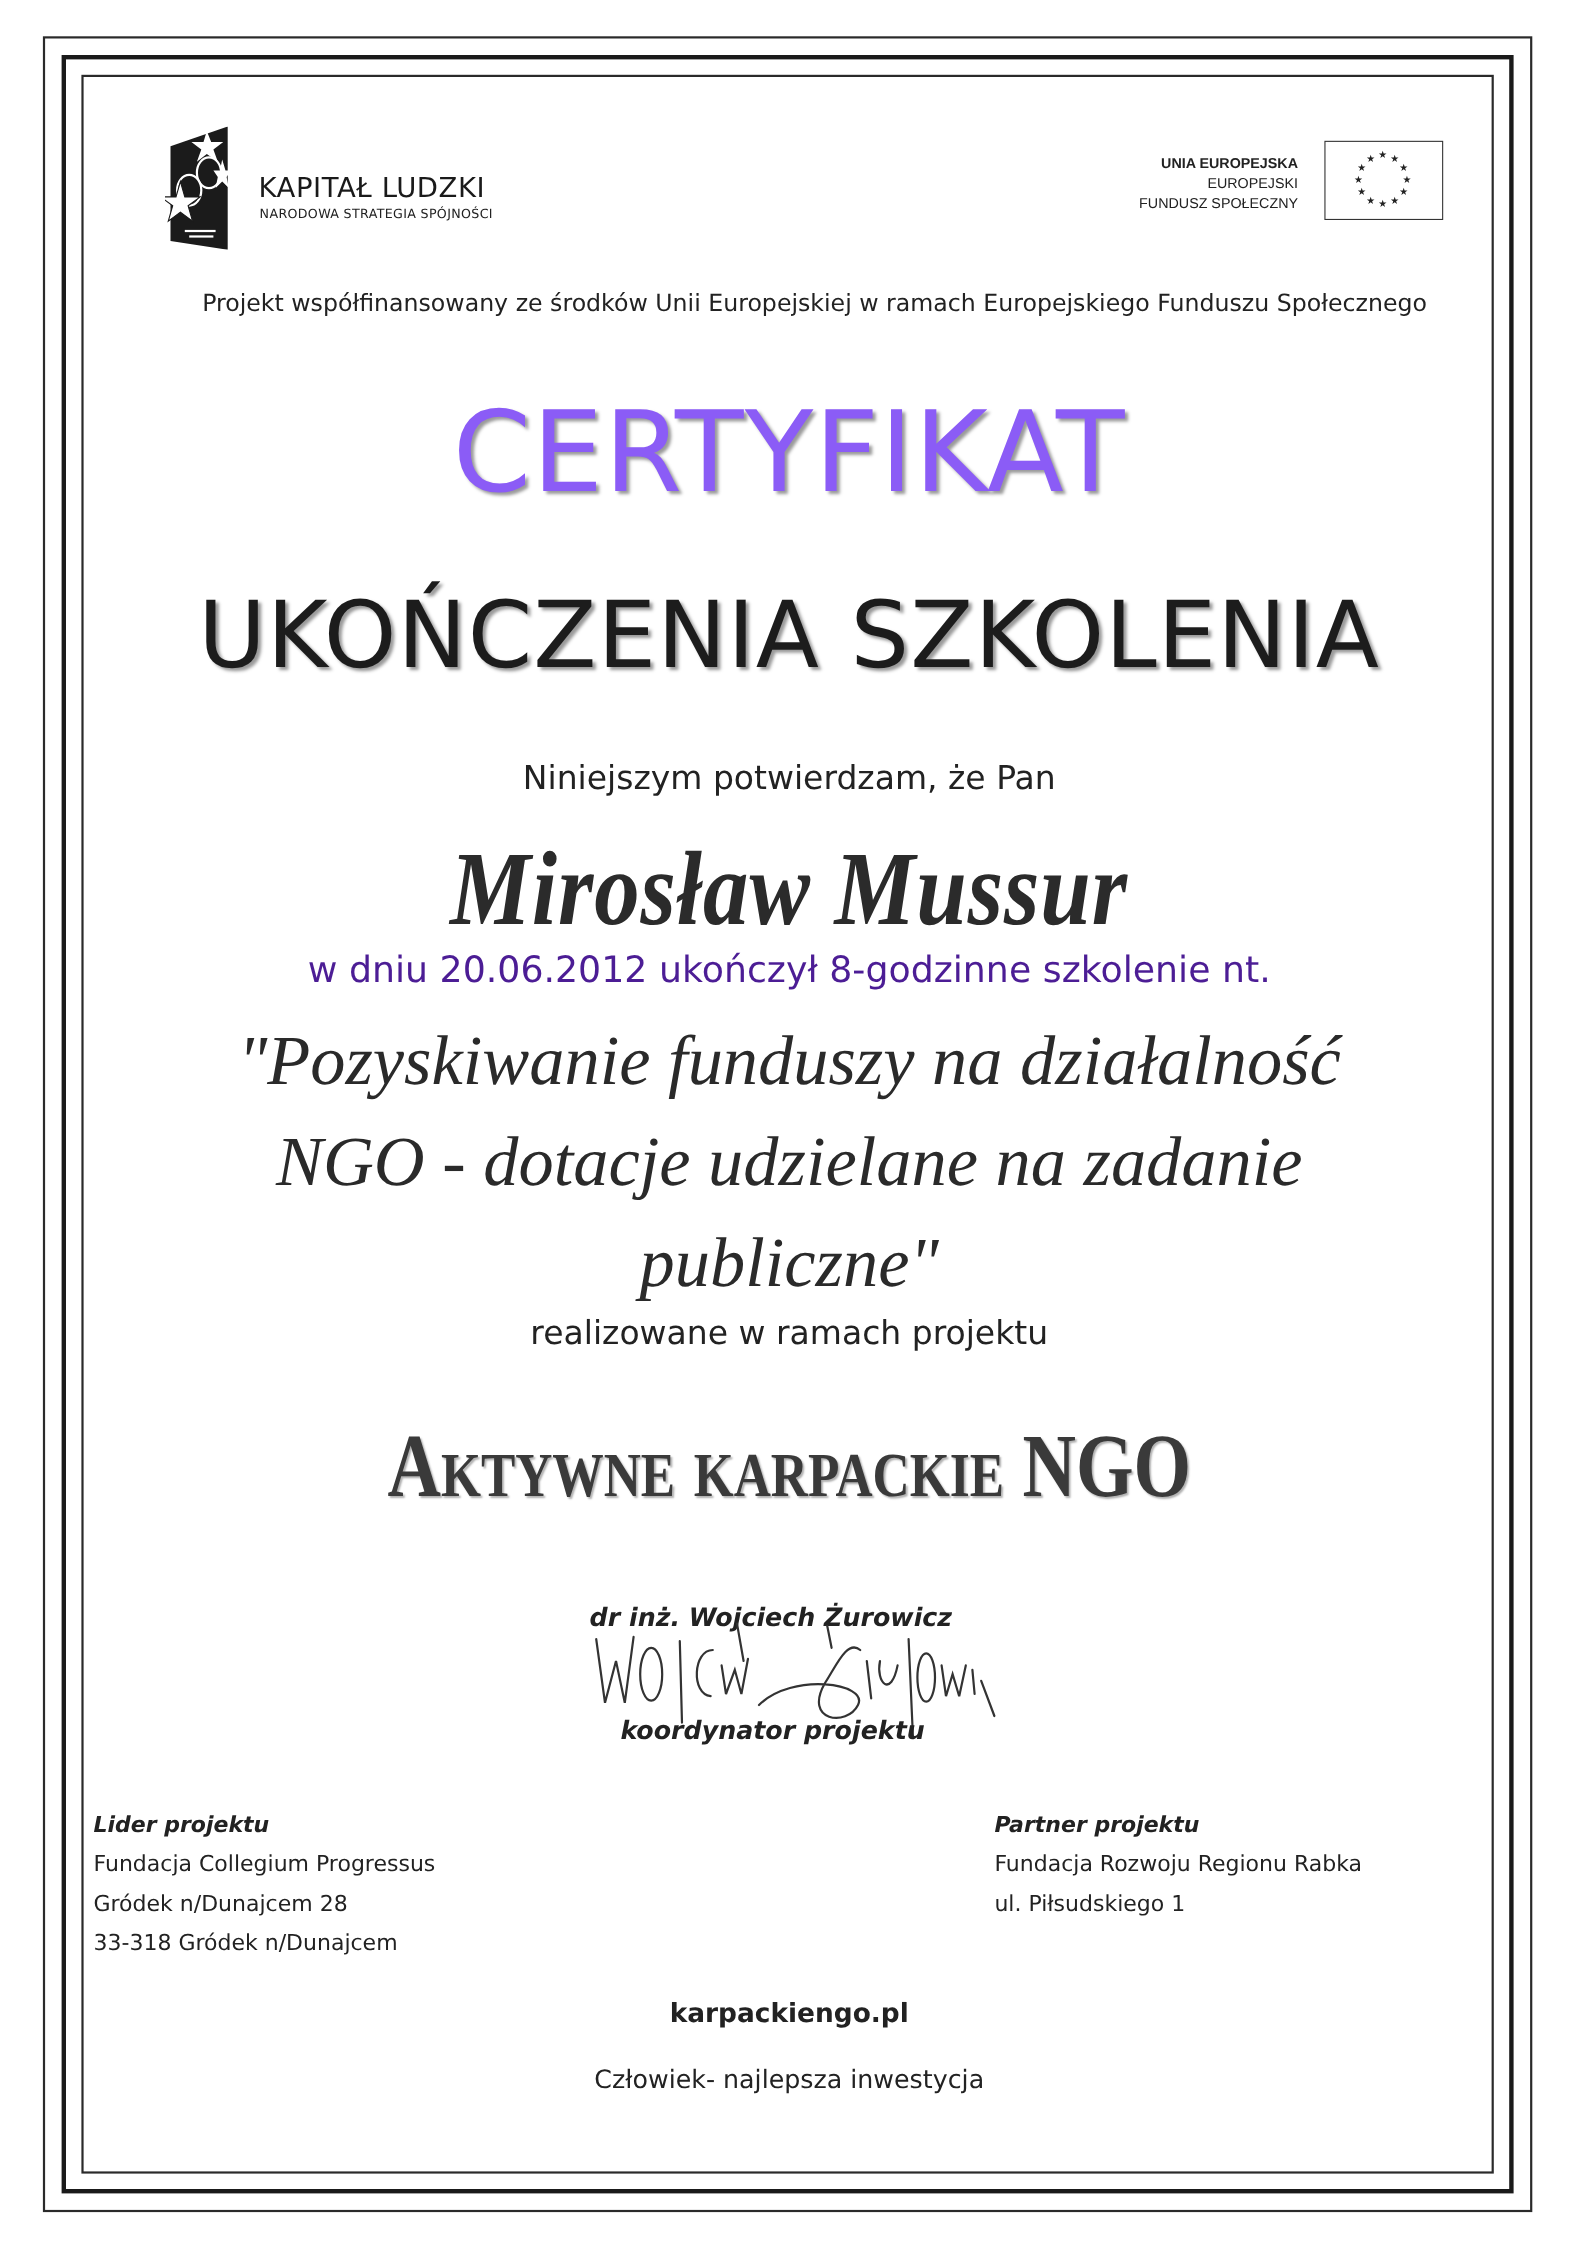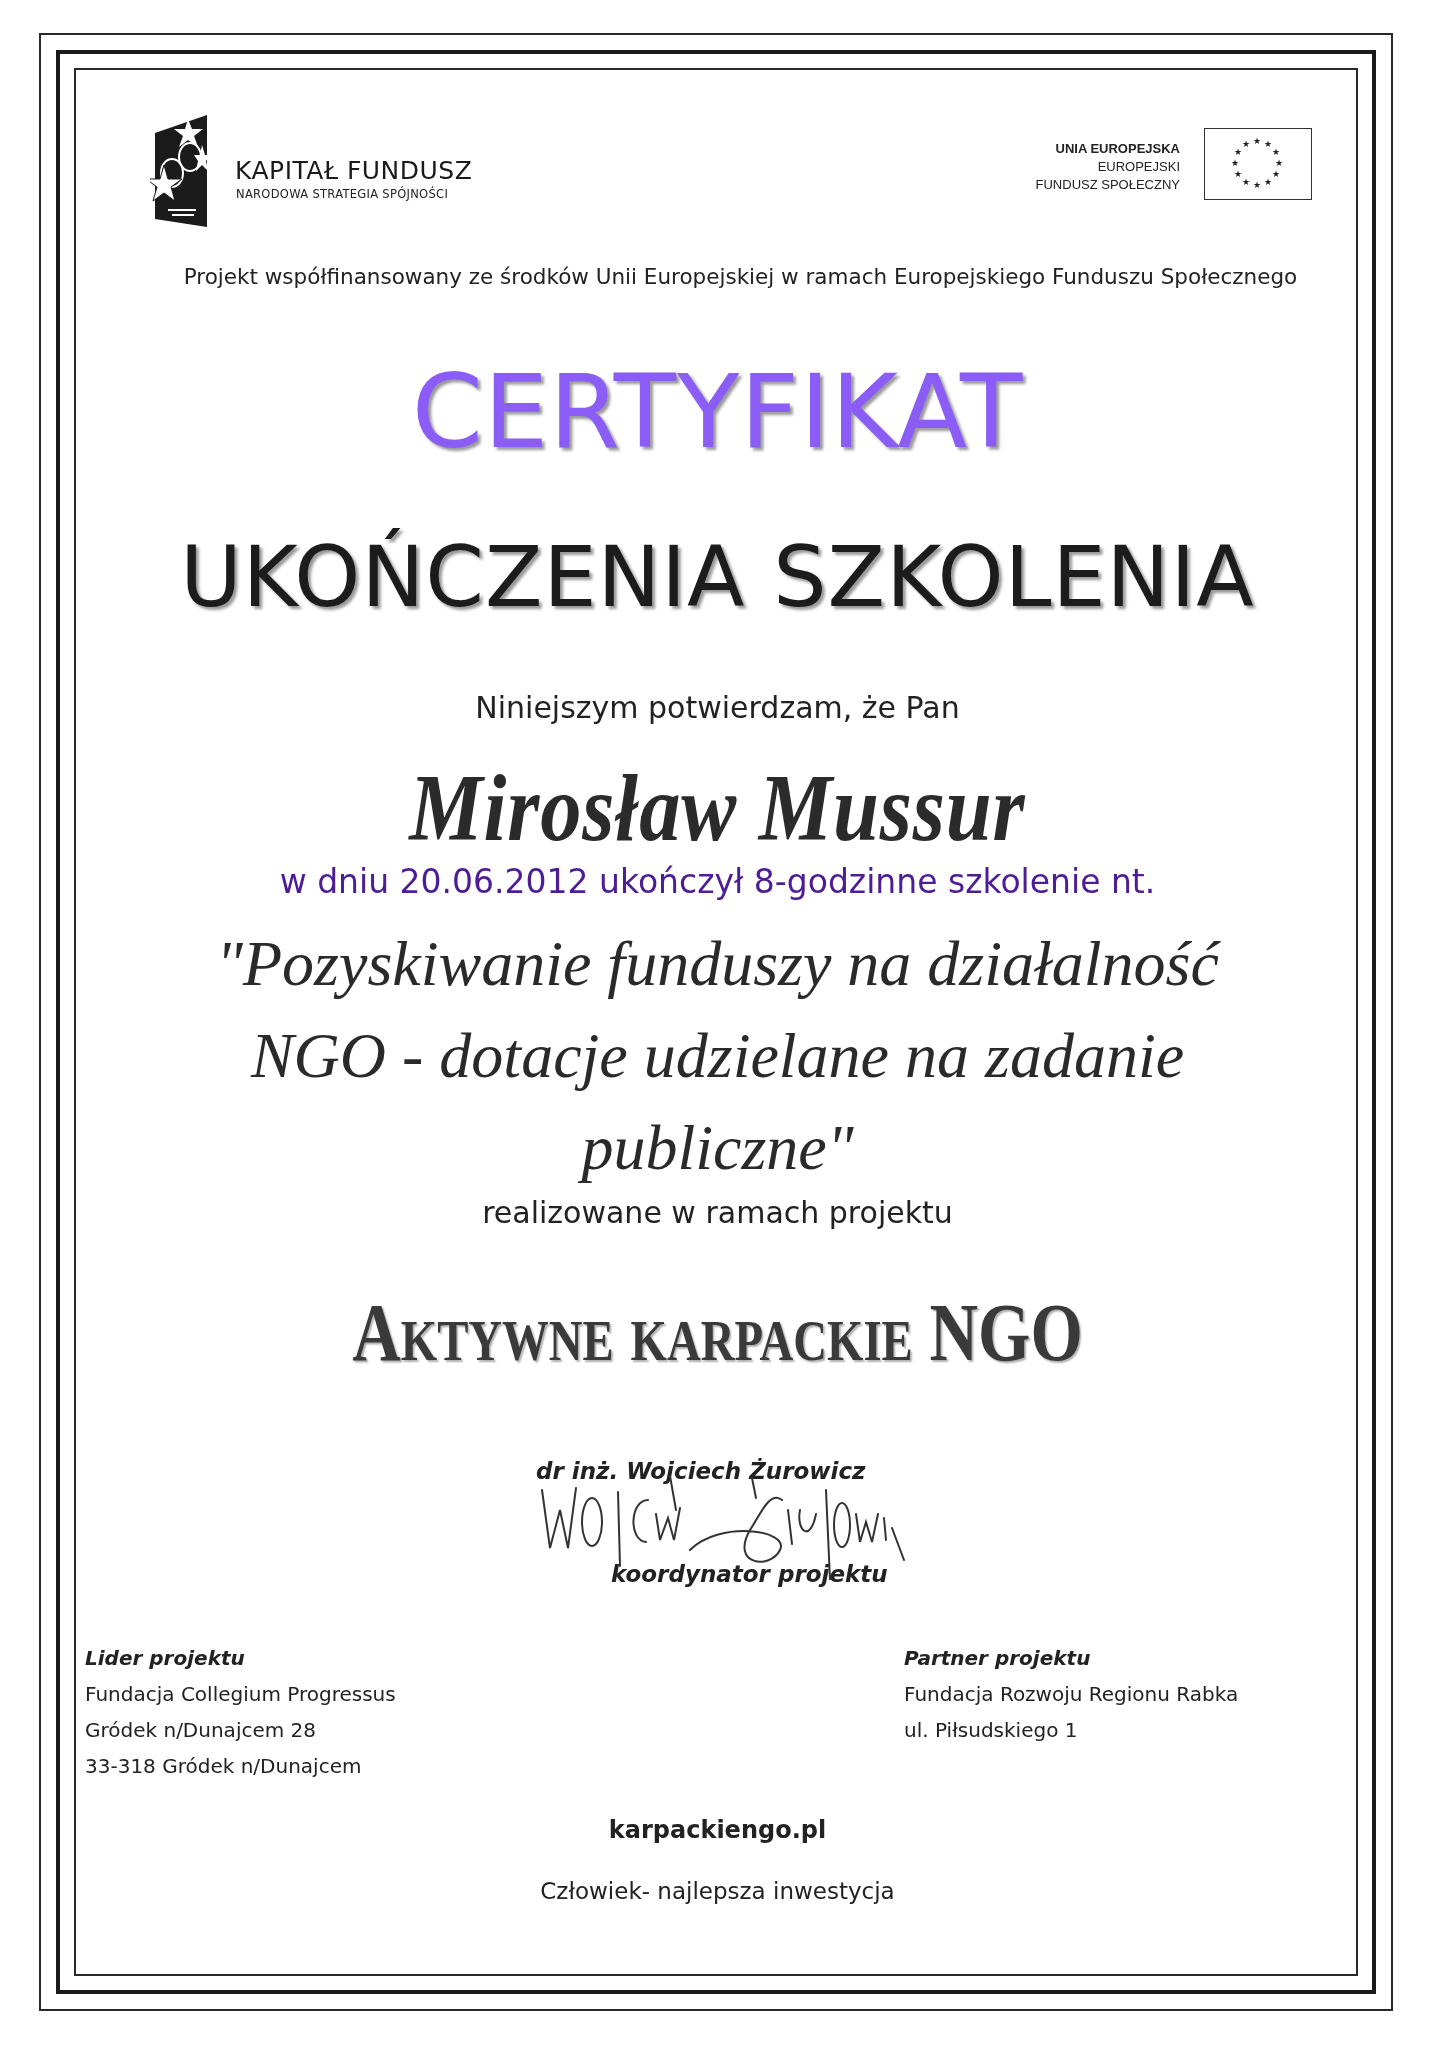--- a/index.html
+++ b/index.html
@@ -27,21 +27,21 @@
   .title2 { top:528px; font-size:84px; letter-spacing:1px; color:#1c1c1c; text-shadow:3px 3px 3px #9a9a9a; }
   .confirm { top:690px; font-size:30px; color:#222; }
   .name-wrap { top:752px; }
   .name { display:inline-block; font-size:96px; font-weight:bold; font-style:italic; color:#2b2b2b; transform:scaleX(0.86); letter-spacing:1px; }
   .completed { top:862px; font-size:33px; color:#4c1d95; }
   .topic { top:918px; font-size:64px; font-style:italic; color:#2a2a2a; line-height:92px; white-space:normal; }
   .topic div { white-space:nowrap; }
   .realized { top:1195px; font-size:30px; color:#222; }
   .project { top:1286px; font-size:82px; font-weight:bold; color:#3a3a3a; font-variant:small-caps; letter-spacing:0px; transform:scaleX(0.82); text-shadow:2px 2px 2px #b0b0b0; }
   .sig-name { left:536px; top:1458px; font-size:23px; font-weight:bold; font-style:italic; color:#222; white-space:nowrap; }
-  .sig-role { left:564px; top:1561px; font-size:23px; font-weight:bold; font-style:italic; color:#222; white-space:nowrap;margin-left:47px; }
+  .sig-role { left:564px; top:1561px; font-size:23px; font-weight:bold; font-style:italic; color:#222; white-space:nowrap; }
   .sig-svg { left:520px; top:1470px; }
 
   .org { font-size:20px; line-height:36px; color:#222; white-space:nowrap; }
   .org .hdr { font-weight:bold; font-style:italic; }
   .org-left { left:85px; top:1640px; }
   .org-right { left:904px; top:1640px; }
   .website { top:1816px; font-size:24px; font-weight:bold; color:#222;text-align:center; }
   .slogan { top:1878px; font-size:23px; color:#222;text-align:center; }
 </style>
 </head>
@@ -56,21 +56,21 @@
     <polygon points="5,18 57,0 57,112 5,104" fill="#1b1b1b"></polygon>
     <ellipse cx="40" cy="42" rx="11" ry="14" fill="#1b1b1b" stroke="#fff" stroke-width="2"></ellipse>
     <ellipse cx="22" cy="58" rx="11" ry="14" fill="#1b1b1b" stroke="#fff" stroke-width="2"></ellipse>
     <polygon points="38,4 42,14 53,14 44,21 48,32 38,25 29,32 33,21 24,14 35,14" fill="#fff"></polygon>
     <polygon points="52,30 55,40 60,40 56,46 58,56 52,50 46,56 48,46 44,40 50,40" fill="#fff"></polygon>
     <polygon points="14,50 18,64 32,64 21,72 25,86 14,78 3,86 7,72 -4,64 10,64" fill="#fff" stroke="#1b1b1b" stroke-width="1"></polygon>
     <rect x="18" y="94" width="28" height="2" fill="#fff"></rect>
     <rect x="22" y="99" width="22" height="2" fill="#fff"></rect>
   </svg>
 </div>
-<div class="abs kl-title sans">KAPITAŁ FUNDUSZ</div>
+<div class="abs kl-title sans">KAPITAŁ LUDZKI</div>
 <div class="abs kl-sub sans">NARODOWA STRATEGIA SPÓJNOŚCI</div>
 
 <div class="abs eu-text lsans">
   <div class="b">UNIA EUROPEJSKA</div>
   <div>EUROPEJSKI</div>
   <div>FUNDUSZ SPOŁECZNY</div>
 </div>
 <div class="abs eu-flag">
   <svg width="105" height="69" viewBox="0 0 105 69">
     <g fill="#222" font-size="9" font-family="DejaVu Sans, sans-serif" text-anchor="middle">

